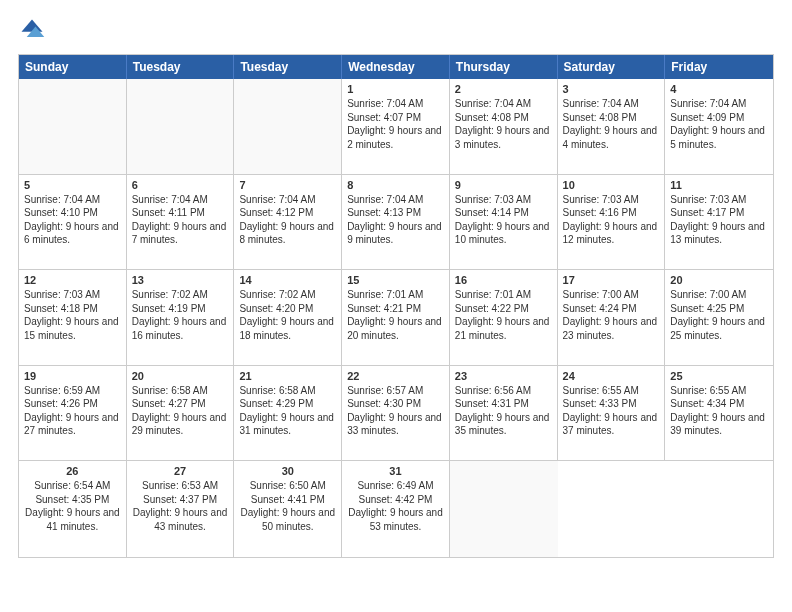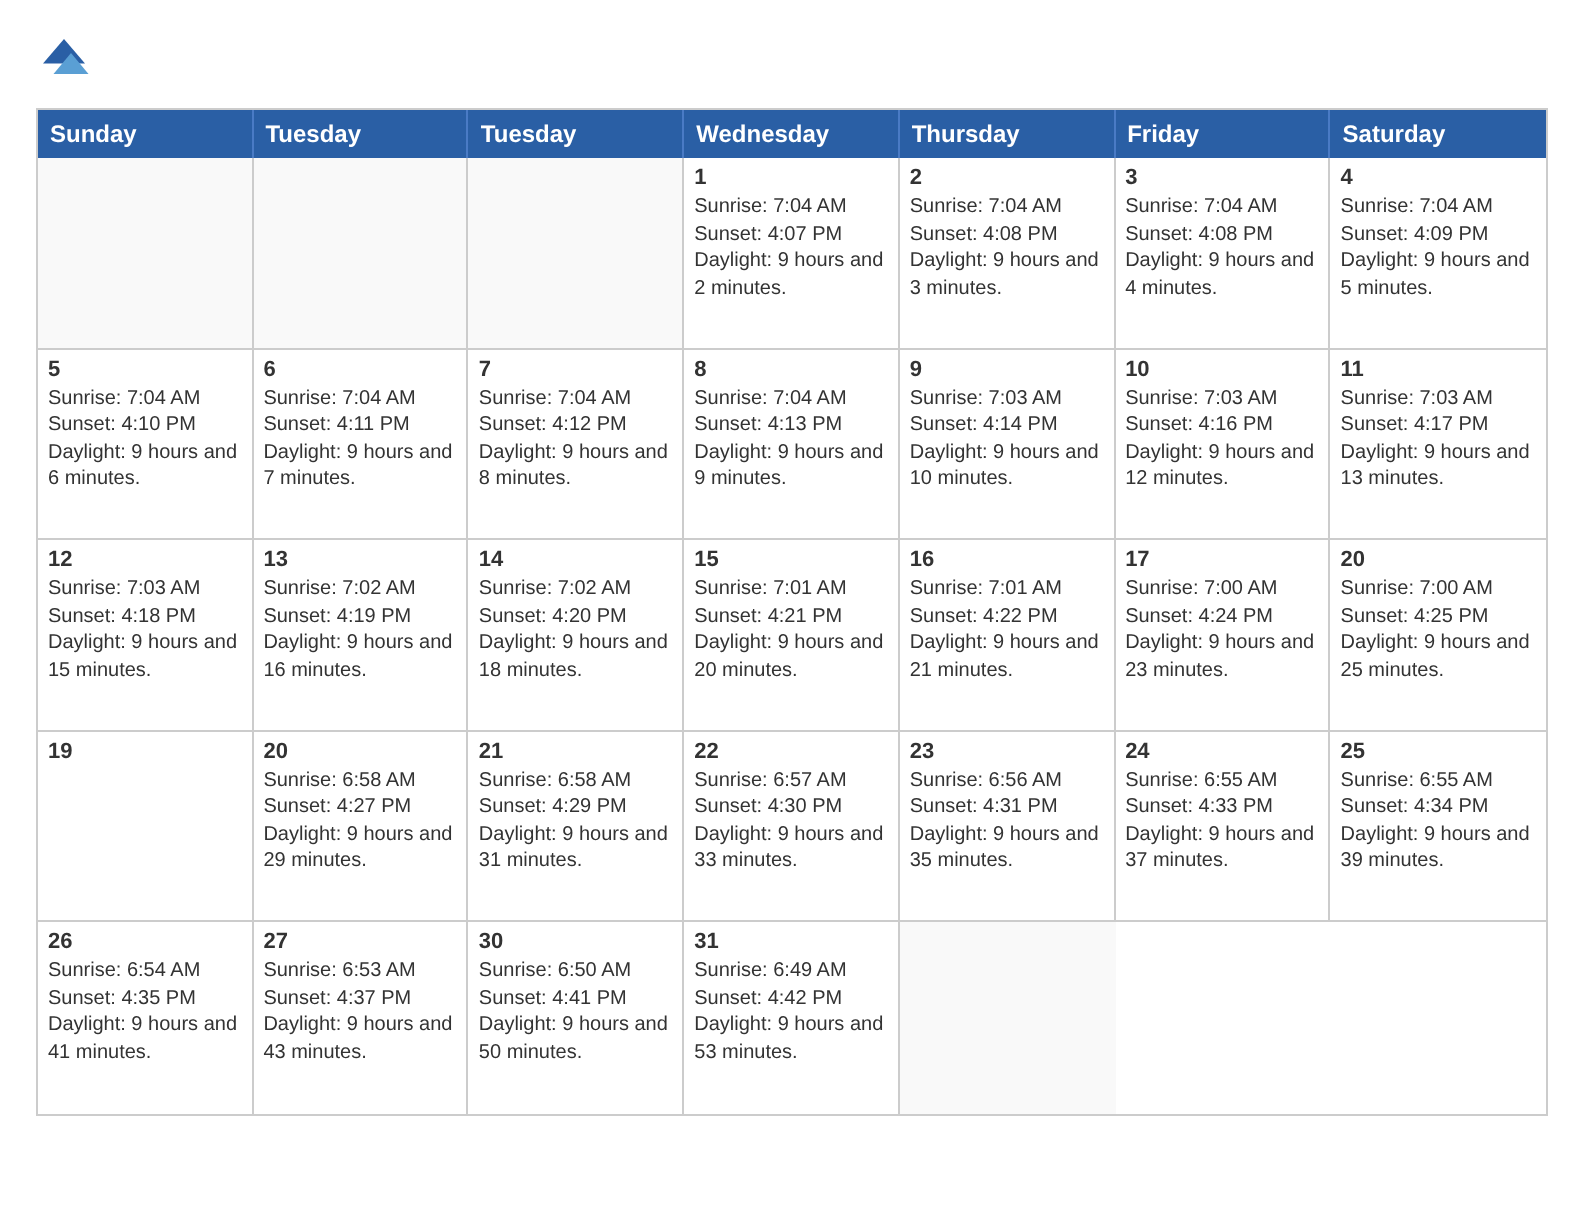--- a/index.html
+++ b/index.html
@@ -68,21 +68,21 @@
     .cal-body {
       flex: 1;
       display: grid;
       grid-template-rows: repeat(5, 1fr);
     }
     .cal-row {
       display: grid;
       grid-template-columns: repeat(7, 1fr);
       border-bottom: 1px solid #ccc;
     }
-    .cal-row:last-child { border-bottom: none; }
+    .cal-row:last-child { border-bottom: none; text-align: center; }
     .cal-cell {
       border-right: 1px solid #ccc;
       padding: 4px 5px;
       font-size: 9.5px;
       color: #333;
       vertical-align: top;
       background: #fff;
       min-height: 0;
     }
     .cal-cell:last-child { border-right: none; }
@@ -124,22 +124,22 @@
     </div>
   </div>
 
   <div class="calendar">
     <div class="cal-header">
     <div class="cal-header-cell">Sunday</div>
         <div class="cal-header-cell">Tuesday</div>
         <div class="cal-header-cell">Tuesday</div>
         <div class="cal-header-cell">Wednesday</div>
         <div class="cal-header-cell">Thursday</div>
+        <div class="cal-header-cell">Saturday</div>
         <div class="cal-header-cell">Friday</div>
-        <div class="cal-header-cell">Saturday</div>
       </div>
     <div class="cal-body">
     <div class="cal-row">
           <div class="cal-cell empty"></div>
           <div class="cal-cell empty"></div>
           <div class="cal-cell empty"></div>
           <div class="cal-cell">
             <span class="day-num">1</span>
             <div class="cell-text">Sunrise: 7:04 AM<br>Sunset: 4:07 PM<br>Daylight: 9 hours and 2 minutes.</div>
           </div>
@@ -212,20 +212,21 @@
             <div class="cell-text">Sunrise: 7:00 AM<br>Sunset: 4:24 PM<br>Daylight: 9 hours and 23 minutes.</div>
           </div>
           <div class="cal-cell">
             <span class="day-num">20</span>
             <div class="cell-text">Sunrise: 7:00 AM<br>Sunset: 4:25 PM<br>Daylight: 9 hours and 25 minutes.</div>
           </div>
         </div>
         <div class="cal-row">
           <div class="cal-cell">
             <span class="day-num">19</span>
+            <div class="cell-text">Sunrise: 6:59 AM<br>Sunset: 4:26 PM<br>Daylight: 9 hours and 27 minutes.</div>
           </div>
           <div class="cal-cell">
             <span class="day-num">20</span>
             <div class="cell-text">Sunrise: 6:58 AM<br>Sunset: 4:27 PM<br>Daylight: 9 hours and 29 minutes.</div>
           </div>
           <div class="cal-cell">
             <span class="day-num">21</span>
             <div class="cell-text">Sunrise: 6:58 AM<br>Sunset: 4:29 PM<br>Daylight: 9 hours and 31 minutes.</div>
           </div>
           <div class="cal-cell">

